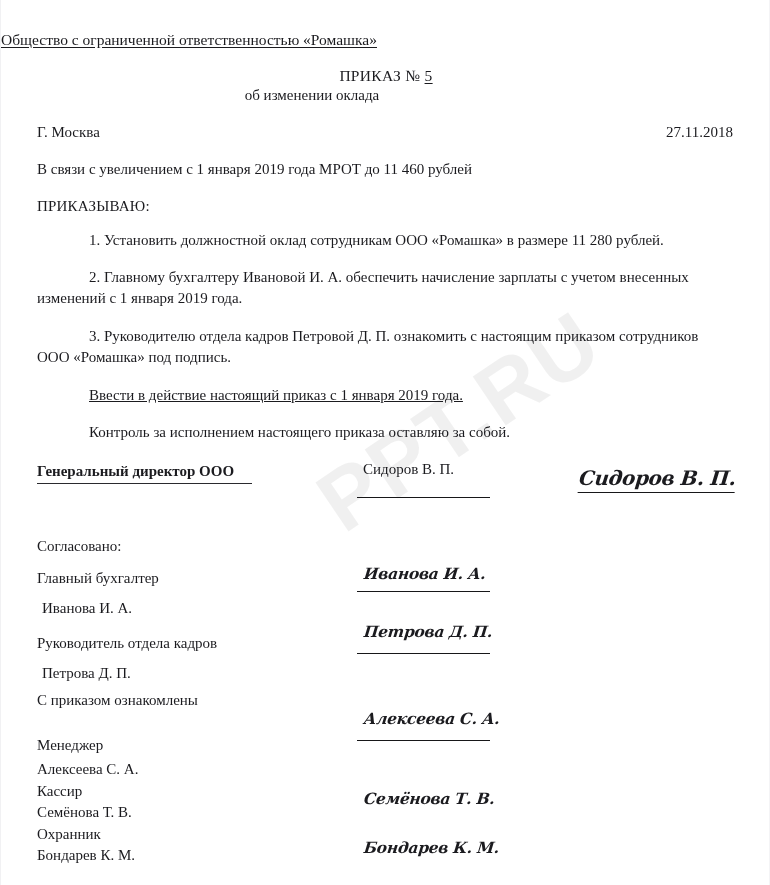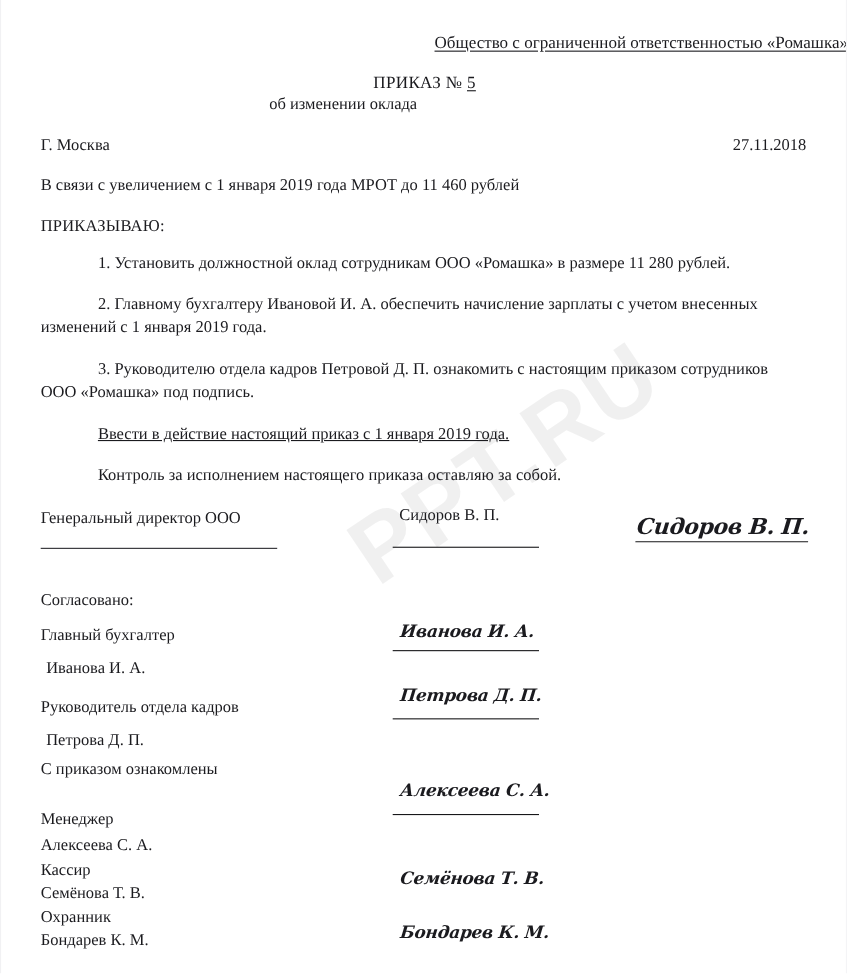--- a/index.html
+++ b/index.html
@@ -49,21 +49,21 @@
     position: relative;
     z-index: 2;
   }
 
   
   .org-line {
     position: absolute;
     left: 0;
     top: 31px;
     width: 770px;
-    text-align: right;
+    text-align: left;
     font-size: 15.5px;
   }
   .org-line span.u {
     text-decoration: underline;
     text-underline-offset: 2px;
   }
   .doc-title {
     position: absolute;
     left: 0;
     top: 67px;
@@ -135,23 +135,24 @@
     position: absolute;
     left: 36px;
     top: 461px;
     width: 215px;
     font-size: 15px;
     line-height: 21px;
   }
   .dir-title .ul {
     display: block;
     border-bottom: 1px solid #2a2a2e;
-    padding-bottom: 16px;
+    padding-bottom: 1px;
     width: 100%;
     box-sizing: border-box;
+    font-weight: bold;
   }
   .dir-name {
     position: absolute;
     left: 362px;
     top: 461px;
     font-size: 15px;
   }
   .dir-rule {
     position: absolute;
     left: 356px;

